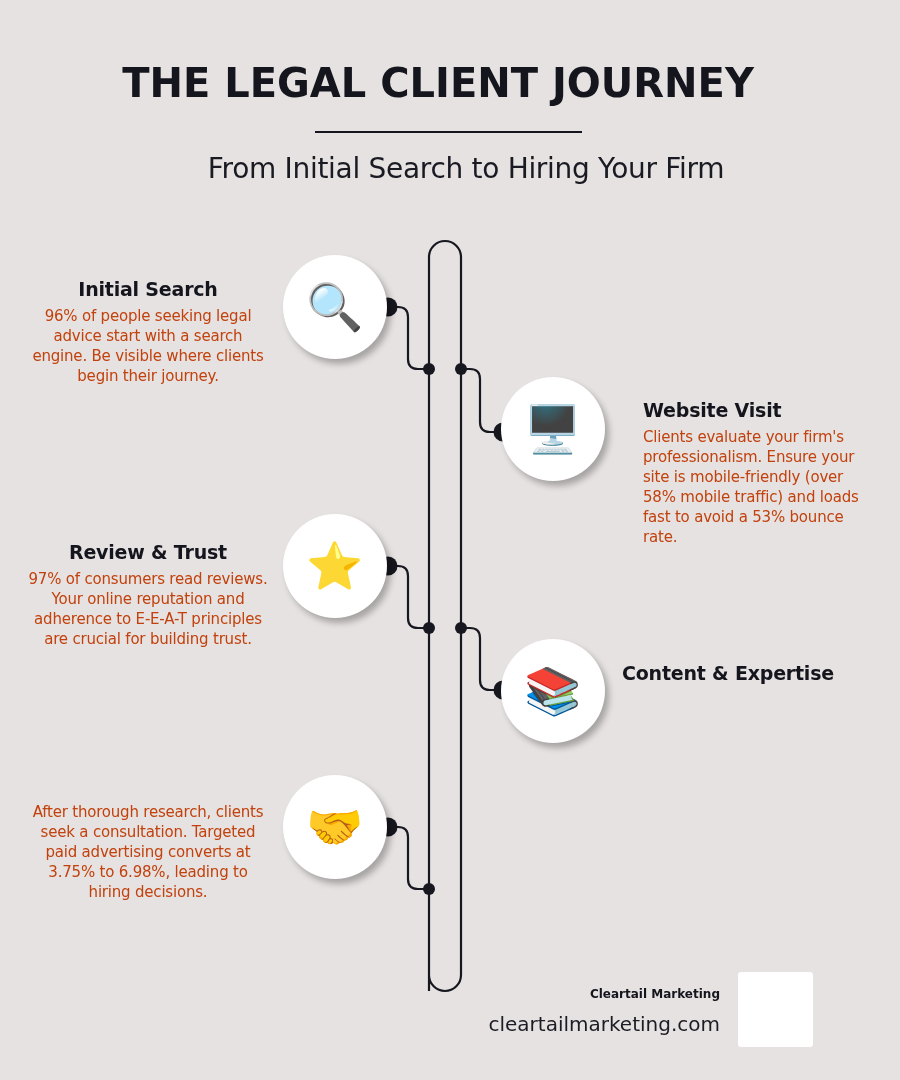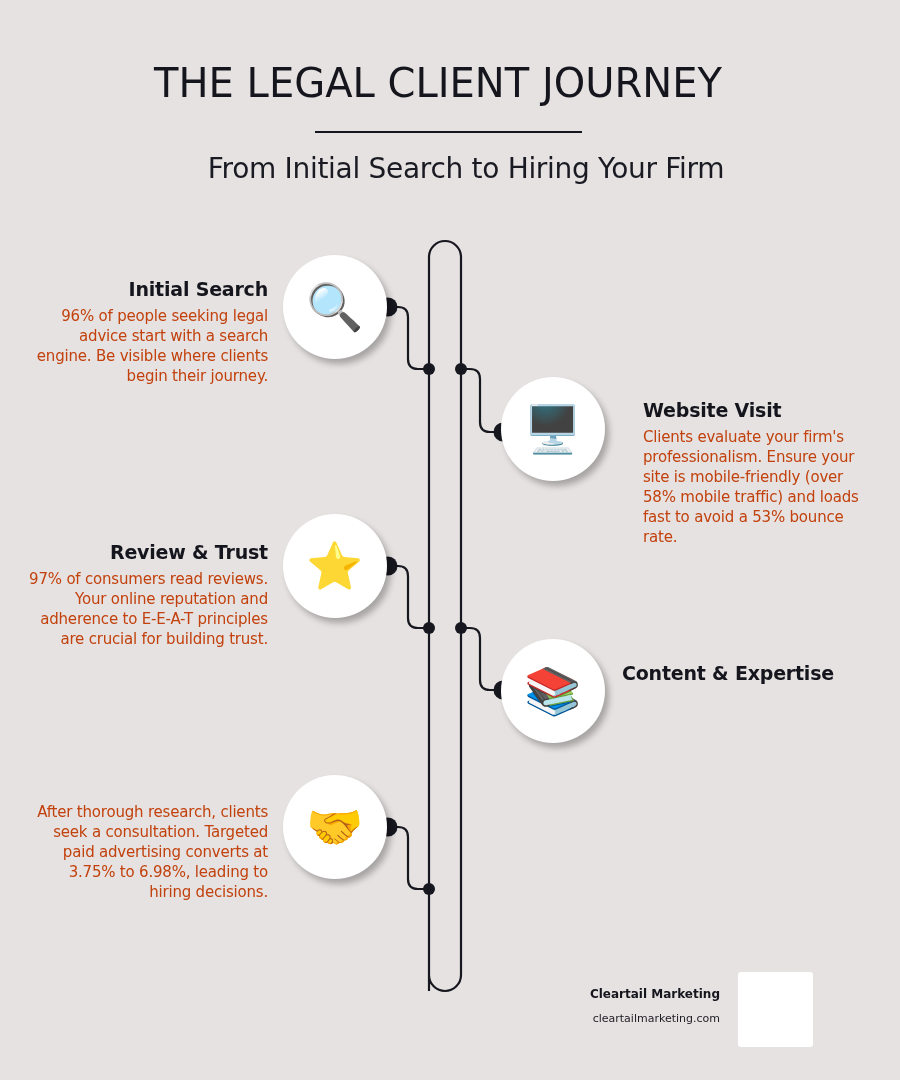--- a/index.html
+++ b/index.html
@@ -8,21 +8,21 @@
     background: #E6E2E1;
     font-family: "DejaVu Sans", sans-serif;
     color: #17171F;
     position: relative;
     overflow: hidden;
   }
   .title {
     position: absolute; left: 0; top: 60px; width: 876px;
     text-align: center;
     font-family: "DejaVu Sans", sans-serif;
-    font-weight: normal;
+    font-weight: bold;
     font-size: 40px;
     letter-spacing: 0px;
     color: #15151D;
   }
   .rule {
     position: absolute; left: 315px; top: 131px; width: 267px; height: 2px;
     background: #15151D;
   }
   .subtitle {
     position: absolute; left: 16px; top: 152px; width: 900px;
@@ -35,36 +35,36 @@
   }
   svg.timeline { position: absolute; left: 0; top: 0; width: 900px; height: 1080px; pointer-events: none; }
   .step-circle {
     position: absolute; width: 104px; height: 104px; border-radius: 50%;
     background: #ffffff;
     box-shadow: 4px 5px 6px rgba(0,0,0,0.28);
     display: flex; align-items: center; justify-content: center;
     font-size: 46px; line-height: 1;
   }
   .step-text { position: absolute; width: 240px; }
-  .step-text.left { text-align: right; }
+  .step-text.left { text-align: center; }
   .step-text.right { text-align: left; }
   .step-title {
     font-weight: bold; font-size: 19px; color: #15151D;
     margin-bottom: 6px; white-space: nowrap; letter-spacing: -0.2px;
   }
   .step-desc {
     font-size: 15px; line-height: 20px; color: #c2410c; letter-spacing: -0.2px;
   }
   .footer-name {
     position: absolute; right: 180px; top: 987px;
     font-weight: bold; font-size: 12px; color: #15151D; text-align: right; white-space: nowrap;
   }
   .footer-url {
     position: absolute; right: 180px; top: 1012px;
-    font-size: 11px; color: #1c1c24; text-align: right; white-space: nowrap;
+    font-size: 20px; color: #1c1c24; text-align: right; white-space: nowrap;
   }
   .logo-box {
     position: absolute; left: 738px; top: 972px; width: 75px; height: 75px;
     background: #ffffff; border-radius: 3px;
   }
 </style>
 </head>
 <body>
 
 <div class="title">THE LEGAL CLIENT JOURNEY</div>

